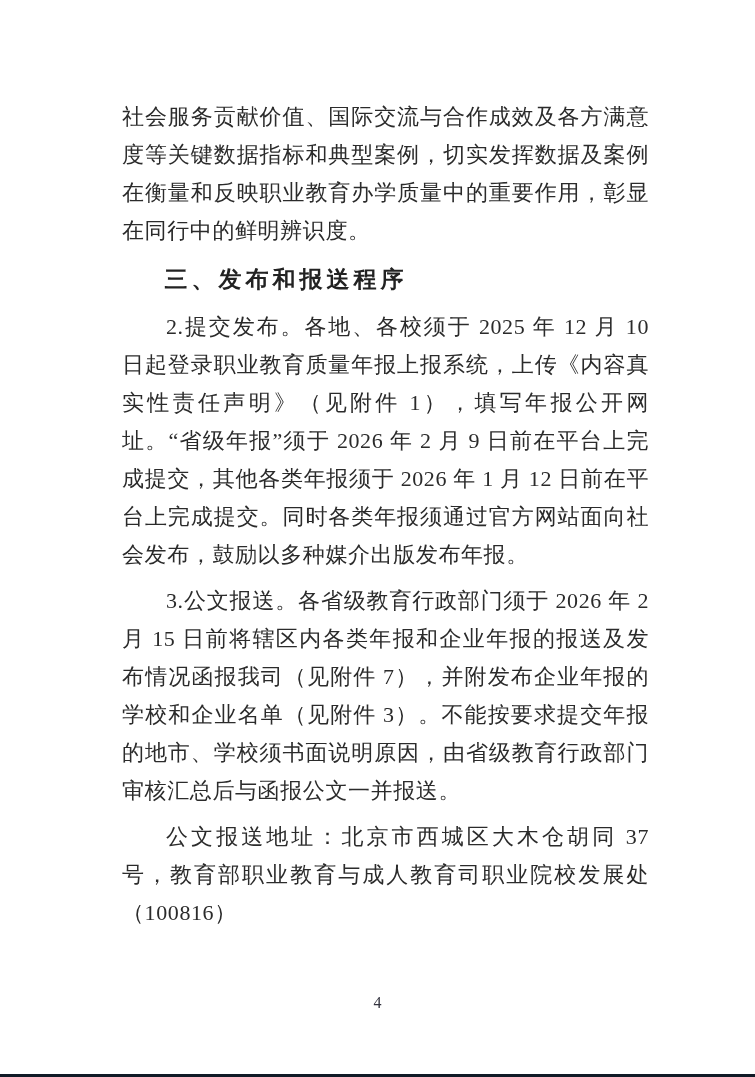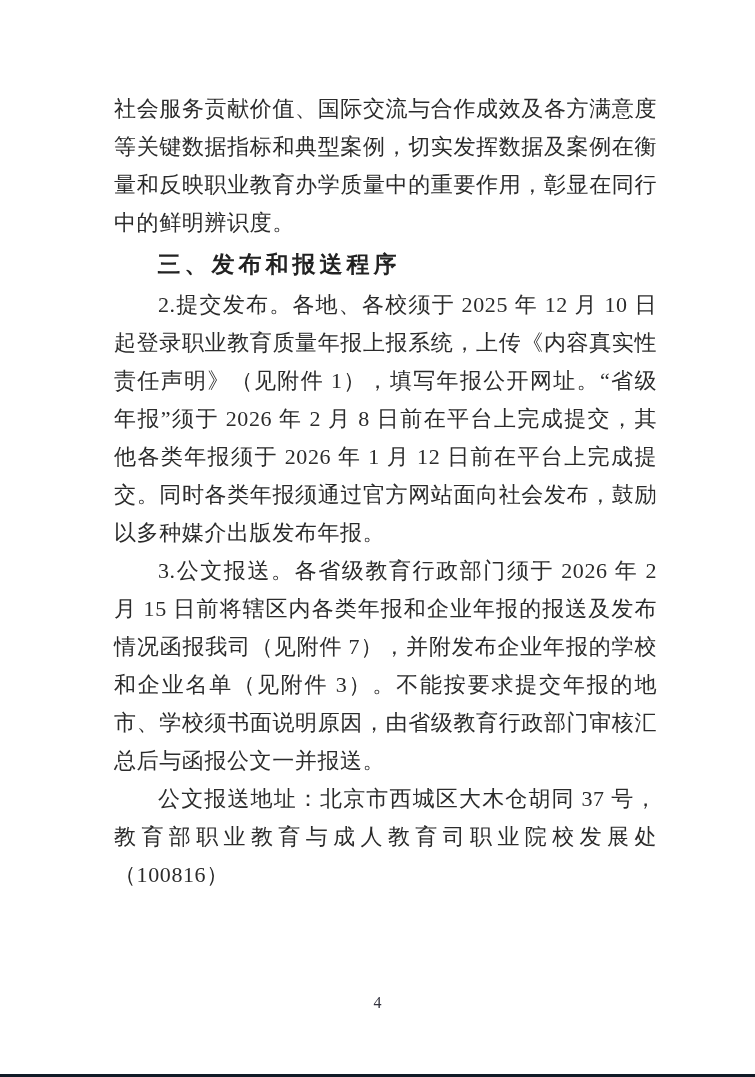--- a/index.html
+++ b/index.html
@@ -16,33 +16,33 @@
     font-family: "Liberation Serif", "DejaVu Serif", serif;
     color: #2b2b2b;
   }
   .content {
     position: absolute;
     left: 114px;
     top: 90px;
     width: 543px;
   }
   .para {
-    margin: 0;
+    margin: 8px;
     font-size: 22px;
     line-height: 38px;
     letter-spacing: 0.6px;
     text-align: justify;
     text-justify: inter-ideograph;
     text-indent: 2em;
   }
   .para.no-indent {
     text-indent: 0;
   }
   .heading {
-    margin: 2px;
+    margin: 9px;
     font-size: 23px;
     line-height: 40px;
     letter-spacing: 4px;
     text-indent: 1.8em;
     font-weight: 700;
     font-family: "Liberation Sans", "DejaVu Sans", sans-serif;
     color: #222222;
   }
   .page-number {
     position: absolute;
@@ -63,21 +63,21 @@
     background: #101a26;
   }
 </style>
 </head>
 <body>
 
 <div class="page">
   <div class="content">
     <p class="para no-indent">社会服务贡献价值、国际交流与合作成效及各方满意度等关键数据指标和典型案例，切实发挥数据及案例在衡量和反映职业教育办学质量中的重要作用，彰显在同行中的鲜明辨识度。</p>
     <p class="heading">三、发布和报送程序</p>
-    <p class="para">2.提交发布。各地、各校须于 2025 年 12 月 10 日起登录职业教育质量年报上报系统，上传《内容真实性责任声明》（见附件 1），填写年报公开网址。“省级年报”须于 2026 年 2 月 8 日前在平台上完成提交，其他各类年报须于 2026 年 1 月 12 日前在平台上完成提交。同时各类年报须通过官方网站面向社会发布，鼓励以多种媒介出版发布年报。</p>
+    <p class="para">2.提交发布。各地、各校须于 2025 年 12 月 10 日起登录职业教育质量年报上报系统，上传《内容真实性责任声明》（见附件 1），填写年报公开网址。“省级年报”须于 2026 年 2 月 9 日前在平台上完成提交，其他各类年报须于 2026 年 1 月 12 日前在平台上完成提交。同时各类年报须通过官方网站面向社会发布，鼓励以多种媒介出版发布年报。</p>
     <p class="para">3.公文报送。各省级教育行政部门须于 2026 年 2 月 15 日前将辖区内各类年报和企业年报的报送及发布情况函报我司（见附件 7），并附发布企业年报的学校和企业名单（见附件 3）。不能按要求提交年报的地市、学校须书面说明原因，由省级教育行政部门审核汇总后与函报公文一并报送。</p>
     <p class="para">公文报送地址：北京市西城区大木仓胡同 37 号，教育部职业教育与成人教育司职业院校发展处（100816）</p>
 
   </div>
 
   <div class="page-number">4</div>
 
   <div class="bottom-edge"></div>
 </div>
 

